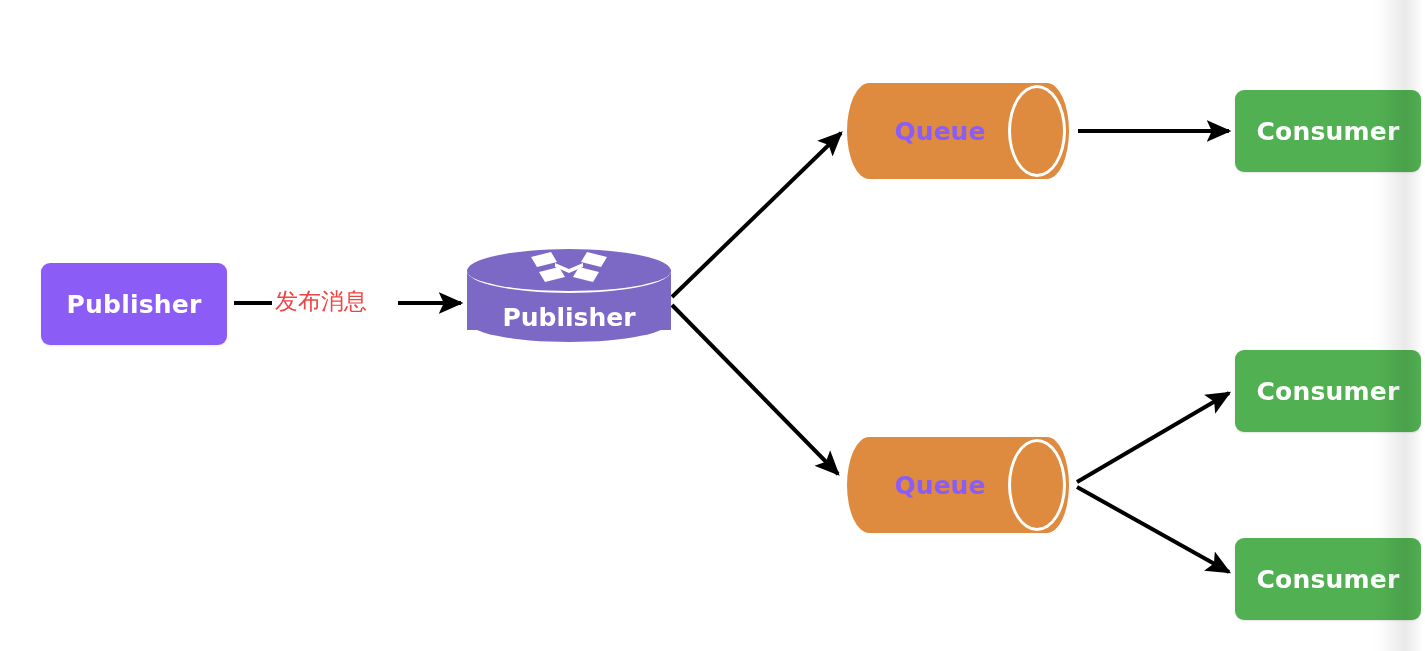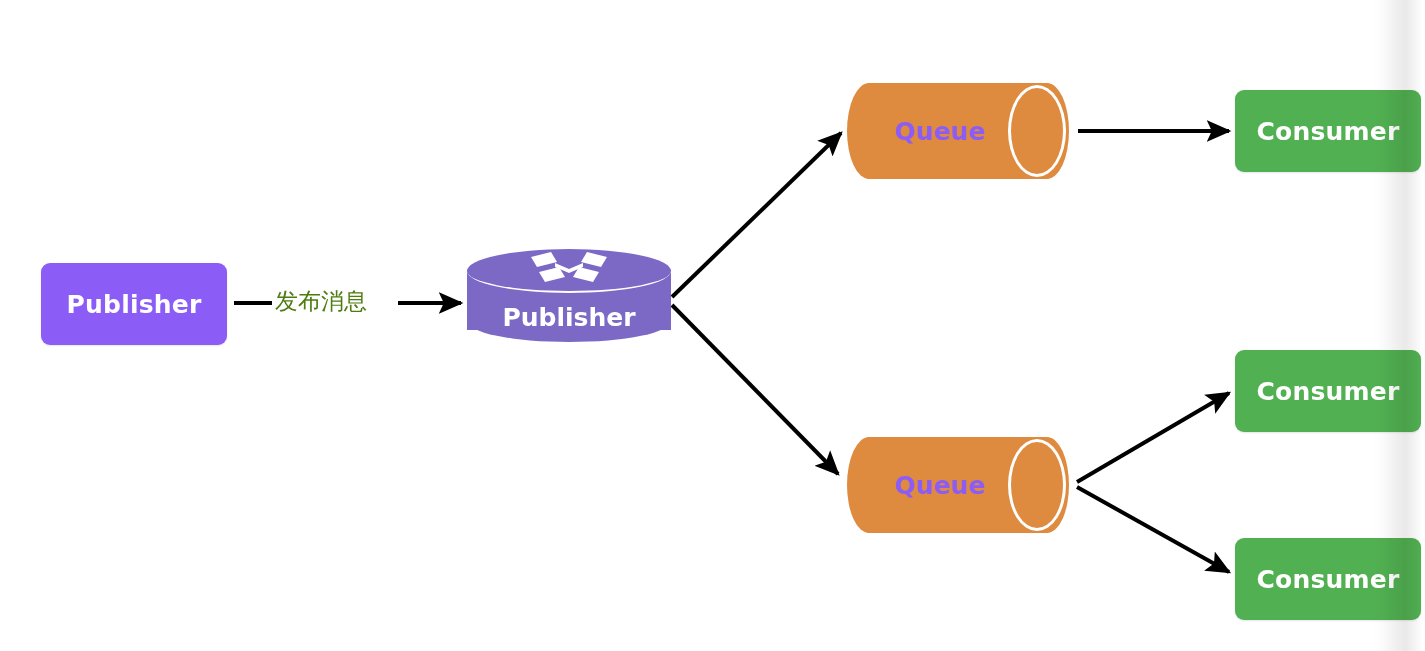--- a/index.html
+++ b/index.html
@@ -190,21 +190,21 @@
     width: 1425px;
     height: 651px;
     z-index: 2;
     pointer-events: none;
   }
   .edge-label {
     position: absolute;
     left: 275px;
     top: 286px;
     font-size: 23px;
-    color: #4d7c0f;
+    color: #ef4444;
     white-space: nowrap;
     z-index: 4;
     font-family: "DejaVu Sans", "Liberation Sans", sans-serif;
   }
 </style>
 </head>
 <body>
 
 <div id="canvas">
 

